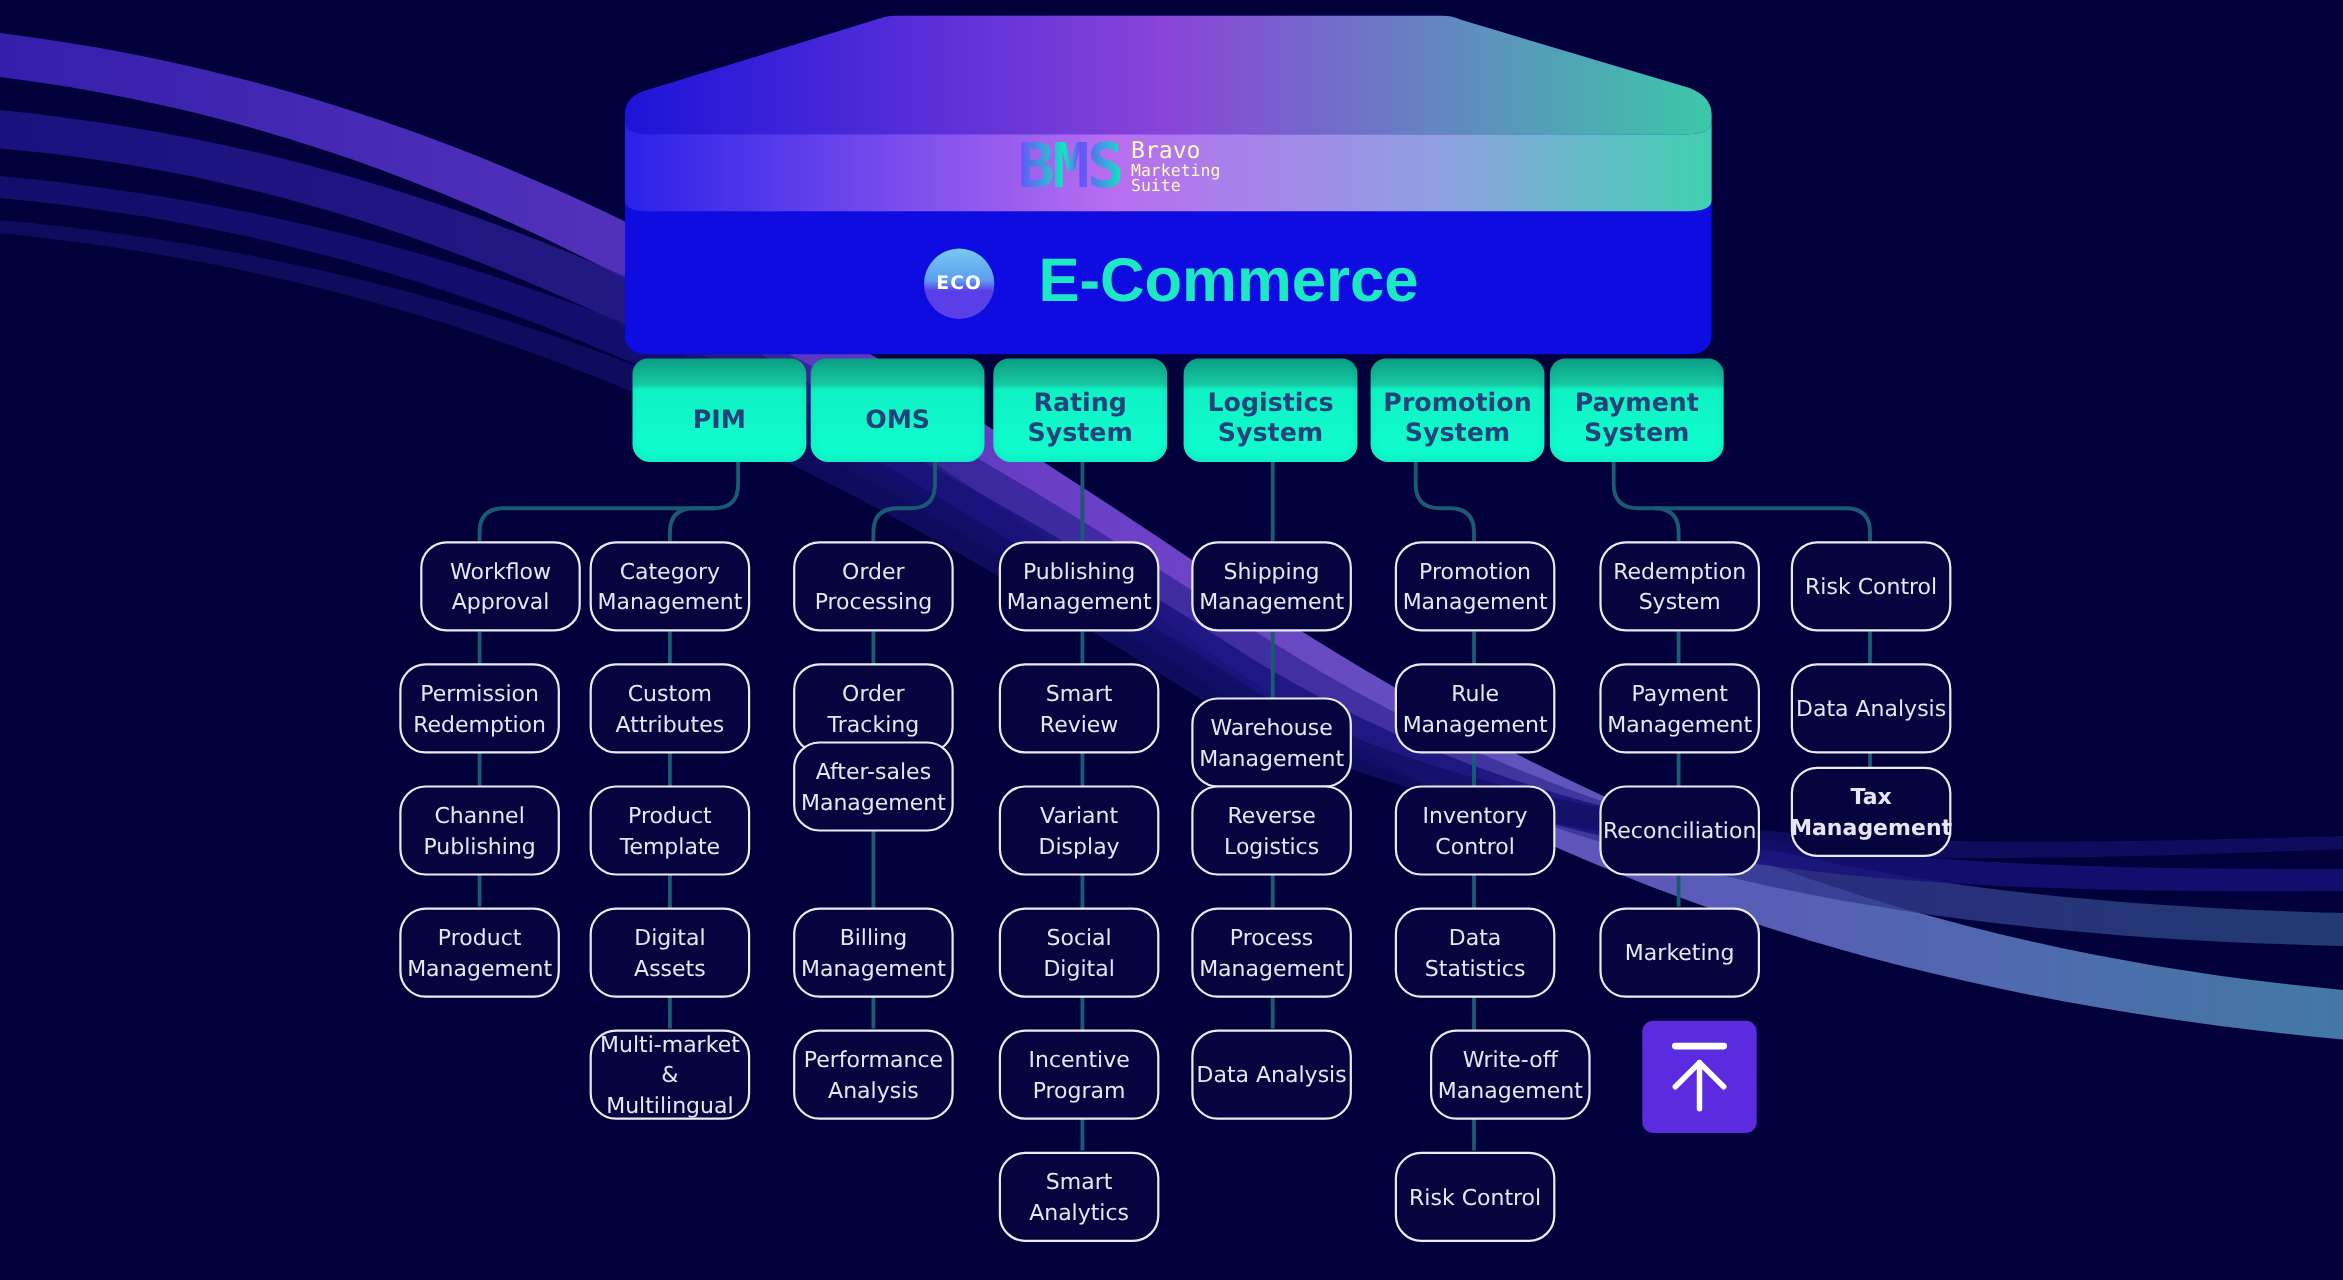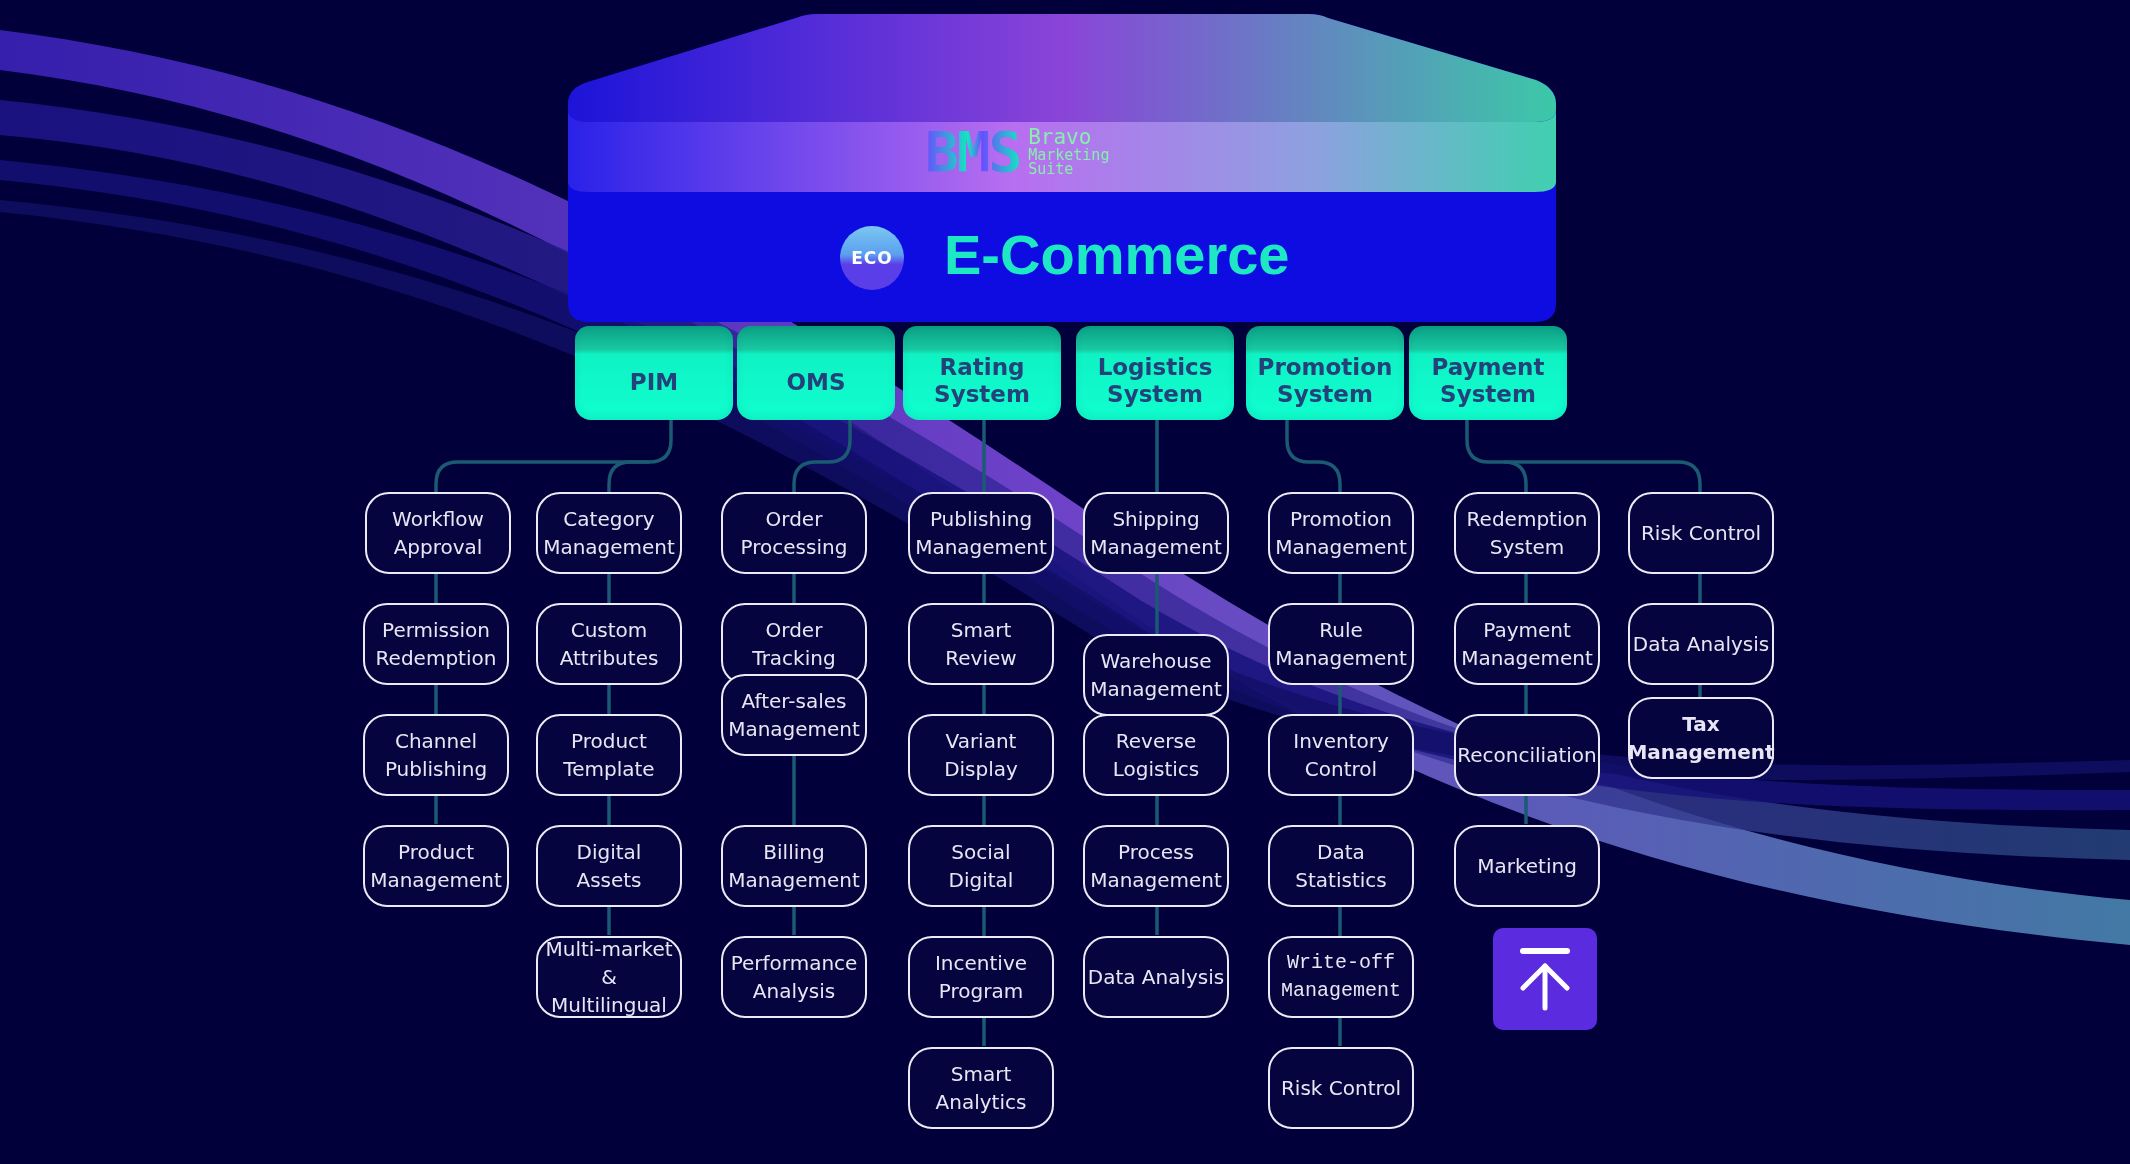--- a/index.html
+++ b/index.html
@@ -7,21 +7,21 @@
     width:2130px; height:1164px; overflow:hidden; position:relative;
     background:#02003a;
     font-family:"DejaVu Sans", sans-serif;
   }
   .bg-svg { position:absolute; left:0; top:0; width:2130px; height:1164px; }
   .platform { position:absolute; left:568px; top:14px; width:990px; height:310px; }
   .logo-wrap { position:absolute; left:925px; top:124px; display:flex; align-items:center; gap:8px; }
   .logo-bms { font-family:"DejaVu Sans Mono", monospace; font-size:56px; font-weight:bold; letter-spacing:-2px; line-height:1;
     background:linear-gradient(90deg,#6a4cff 0%,#13e6c0 45%,#6a4cff 60%,#13e6c0 100%);
     -webkit-background-clip:text; background-clip:text; color:transparent; }
-  .logo-text { color:#86efac; font-family:"DejaVu Sans Mono", monospace; line-height:0.95; }
+  .logo-text { color:#fef9c3; font-family:"DejaVu Sans Mono", monospace; line-height:0.95; }
   .logo-text .l1 { font-size:21px; display:block; }
   .logo-text .l2, .logo-text .l3 { font-size:15px; display:block; }
   .eco-badge { position:absolute; left:840px; top:226px; width:64px; height:64px; border-radius:50%;
     background:linear-gradient(180deg,#7ac8f0 0%,#5b9ef0 45%,#5a3fe8 60%,#5a3fe8 100%);
     display:flex; align-items:center; justify-content:center; color:#fff; font-size:17px; font-weight:bold; letter-spacing:1px; }
   .title { position:absolute; left:944px; top:222px; font-family:"Liberation Sans", sans-serif; font-weight:bold; font-size:56px; color:#1ee8c4; }
   .module { position:absolute; top:326px; height:94px; width:158px; border-radius:14px 14px 16px 16px;
     background:linear-gradient(180deg,#0a9e84 0%,#18c9a3 25%,#0ff2c4 30%,#10ffd0 100%);
     display:flex; align-items:flex-end; justify-content:center; padding-bottom:12px; box-sizing:border-box;
     box-shadow:inset 0 -4px 8px rgba(0,0,0,0.08); cursor:pointer; }
@@ -127,21 +127,21 @@
   </div>
 <div class="module" style="left:1246px;">
     <span>Promotion
 System</span>
   </div>
 <div class="module" style="left:1409px;">
     <span>Payment
 System</span>
   </div>
 
-<div class="node" style="left:365px;top:492px;">Workflow
+<div class="node" style="left:382px;top:492px;">Workflow
 Approval</div>
 <div class="node" style="left:363px;top:603px;">Permission
 Redemption</div>
 <div class="node" style="left:363px;top:714px;">Channel
 Publishing</div>
 <div class="node" style="left:363px;top:825px;">Product
 Management</div>
 
 <div class="node" style="left:536px;top:492px;">Category
 Management</div>
@@ -189,21 +189,21 @@
 <div class="node" style="left:1083px;top:936px;">Data Analysis</div>
 
 <div class="node" style="left:1268px;top:492px;">Promotion
 Management</div>
 <div class="node" style="left:1268px;top:603px;">Rule
 Management</div>
 <div class="node" style="left:1268px;top:714px;">Inventory
 Control</div>
 <div class="node" style="left:1268px;top:825px;">Data
 Statistics</div>
-<div class="node" style="left:1268px;top:936px;font-family:Liberation Mono, monospace;">Write-off
+<div class="node" style="left:1300px;top:936px;">Write-off
 Management</div>
 <div class="node" style="left:1268px;top:1047px;">Risk Control</div>
 
 <div class="node" style="left:1454px;top:492px;">Redemption
 System</div>
 <div class="node" style="left:1454px;top:603px;">Payment
 Management</div>
 <div class="node" style="left:1454px;top:714px;">Reconciliation</div>
 <div class="node" style="left:1454px;top:825px;">Marketing</div>
 

